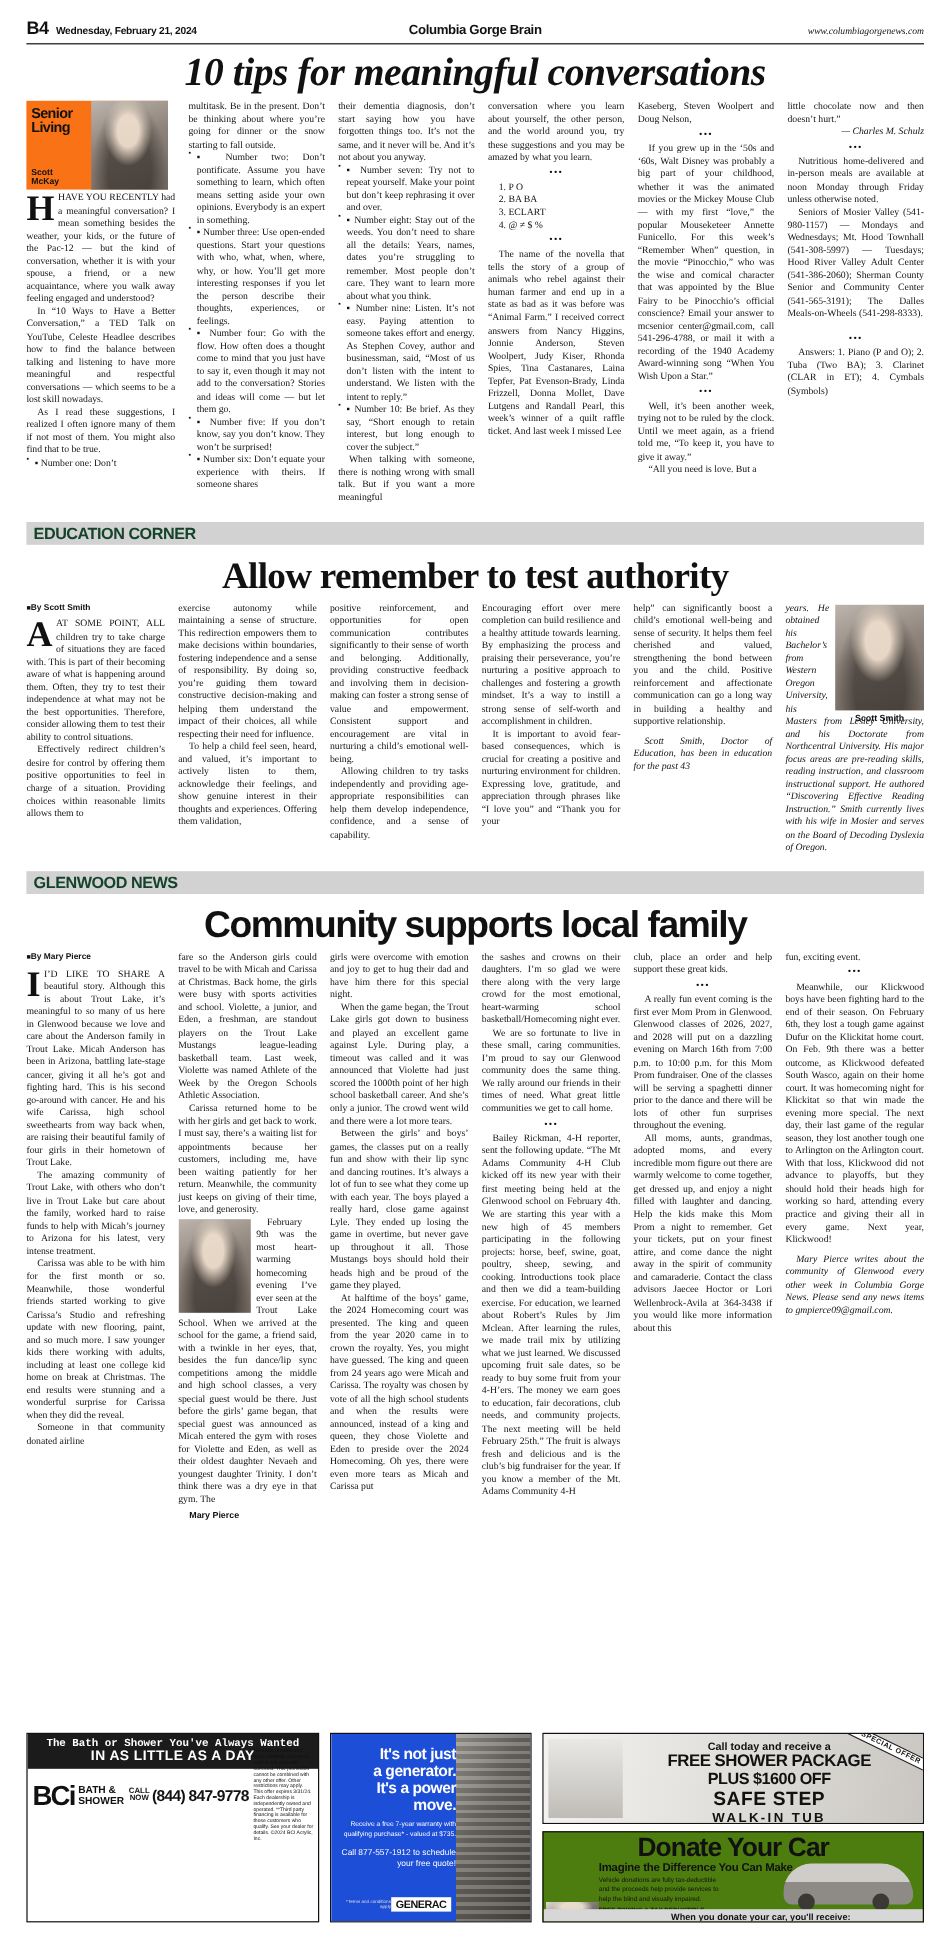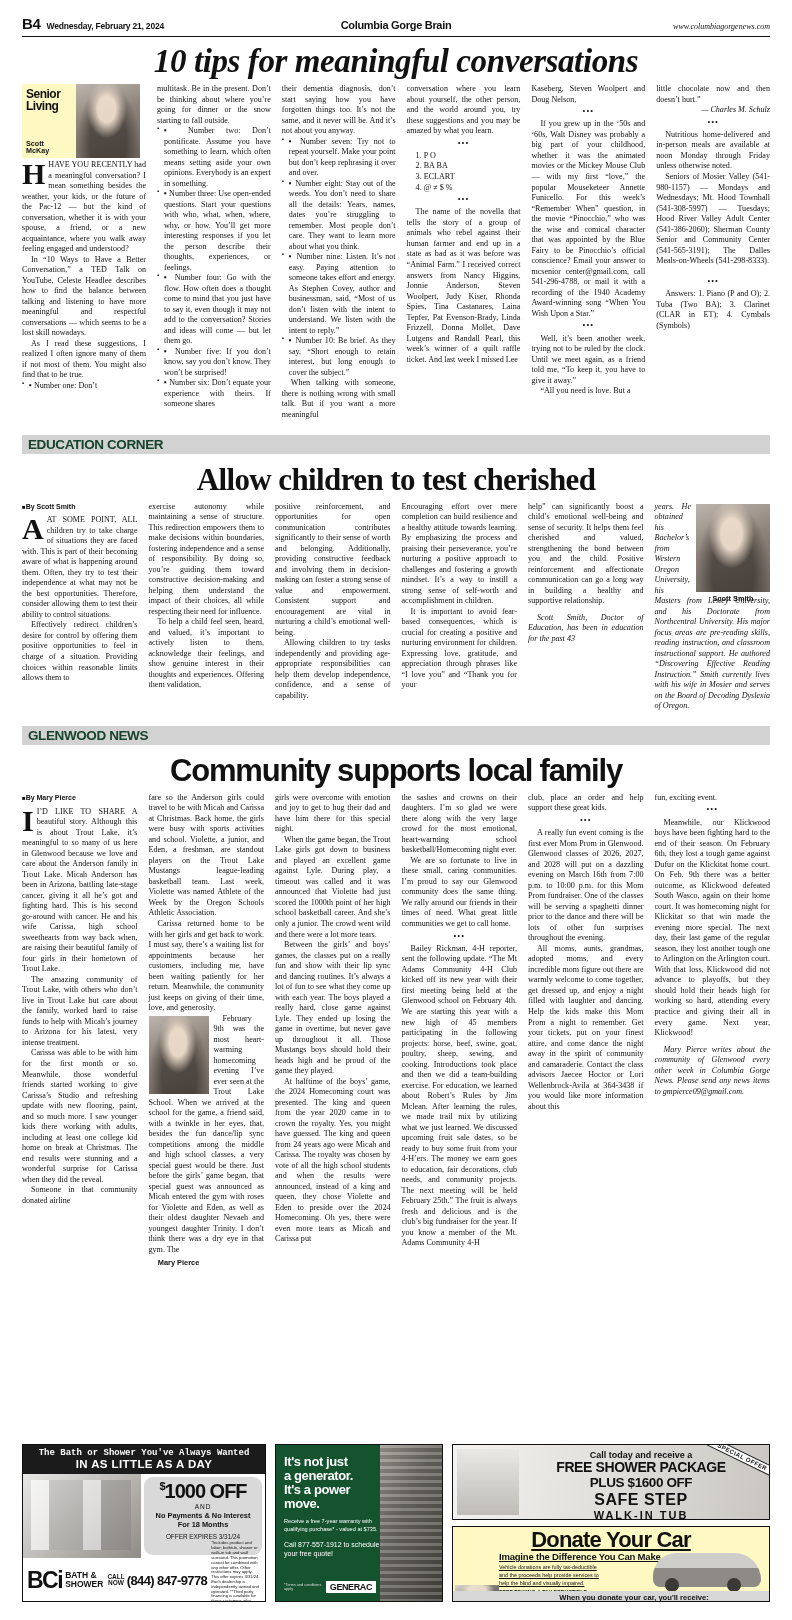--- a/index.html
+++ b/index.html
@@ -45,21 +45,21 @@
   .dropcap { float:left; font-size:30px; line-height:0.82; font-weight:bold; padding:2px 3px 0 0; font-family:"Liberation Serif", serif;}
 
   
   .ph { background:linear-gradient(160deg,#bdb5ad,#8d837b 45%,#6e655e); position:relative; overflow:hidden;}
   .ph::after{content:"";position:absolute;inset:0;background:
      radial-gradient(ellipse at 48% 34%, rgba(238,222,205,.95) 0 19%, rgba(0,0,0,0) 42%),
      radial-gradient(ellipse at 50% 78%, rgba(40,34,30,.55) 0 40%, rgba(0,0,0,0) 70%);}
   .cap { font-family:"Liberation Sans", sans-serif; font-weight:bold; font-size:7.4px; text-align:center; margin-top:2px;}
 
   
-  .flagbox { width:118px; height:74px; background:#fef9c3; display:flex; float:left; margin:0 6px 2px 0;}
+  .flagbox { width:118px; height:74px; background:#f97316; display:flex; float:left; margin:0 6px 2px 0;}
   .flag-txt { width:54px; padding:4px 3px 3px 4px; display:flex; flex-direction:column; }
   .flag-l1 { font-family:"Liberation Sans",sans-serif; font-weight:bold; font-size:12px; line-height:1.0; letter-spacing:-0.5px;}
   .flag-name { font-family:"Liberation Sans",sans-serif; font-weight:bold; font-size:7.2px; margin-top:auto; line-height:1.05;}
   .flag-ph { flex:1; margin:0; }
 
   .eduph { width:74px; height:88px; float:right; margin:2px 0 2px 5px; }
   .maryph { width:60px; height:78px; float:left; margin:2px 5px 2px 0; }
 
   .bio { font-style:italic; }
 
@@ -83,21 +83,21 @@
   .bci-and { font-family:"Liberation Sans",sans-serif; font-size:6.5px; letter-spacing:1px; margin:2px 0;}
   .bci-terms { font-family:"Liberation Sans",sans-serif; font-weight:bold; font-size:7.4px; line-height:1.15;}
   .bci-exp { font-family:"Liberation Sans",sans-serif; font-size:6.4px; margin-top:4px;}
   .bci-foot { display:flex; align-items:center; padding:2px 4px; gap:4px; height:44px;}
   .bci-logo { font-family:"Liberation Sans",sans-serif; font-weight:bold; font-size:23px; letter-spacing:-1.5px;}
   .bci-logo2 { font-family:"Liberation Sans",sans-serif; font-weight:bold; font-size:8.5px; line-height:1.05;}
   .bci-call { font-family:"Liberation Sans",sans-serif; font-weight:bold; font-size:6.5px; line-height:1; text-align:center;}
   .bci-phone { font-family:"Liberation Sans",sans-serif; font-weight:bold; font-size:13px; letter-spacing:-0.6px;}
   .bci-fine { font-size:4.2px; line-height:1.15; font-family:"Liberation Sans",sans-serif; flex:1;}
 
-  .gen-wrap { position:relative; height:100%; background:#14532d; }
+  .gen-wrap { position:relative; height:100%; background:#1d4ed8;text-align:right; }
   .gen-photo { position:absolute; right:0; top:0; bottom:0; width:62px;
      background:linear-gradient(115deg,#9a9790,#6b6862 40%,#45423d);}
   .gen-photo::after{content:"";position:absolute;inset:0;background:
     repeating-linear-gradient(180deg, rgba(255,255,255,.18) 0 3px, rgba(0,0,0,.10) 3px 7px);}
   .gen-txt { position:relative; padding:10px 8px; color:#fff; width:112px;}
   .gen-h { font-family:"Liberation Sans",sans-serif; font-weight:bold; font-size:13px; line-height:1.08; letter-spacing:-0.4px;}
   .gen-p { font-family:"Liberation Sans",sans-serif; font-size:5.6px; line-height:1.35; margin-top:7px;}
   .gen-call { font-family:"Liberation Sans",sans-serif; font-size:7px; line-height:1.3; margin-top:7px;}
   .gen-bar { position:absolute; left:8px; right:66px; bottom:8px; display:flex; align-items:center; justify-content:space-between;}
   .gen-fine { font-size:3.8px; color:#ddd; font-family:"Liberation Sans",sans-serif;}
@@ -109,21 +109,21 @@
       background:linear-gradient(180deg,#e9e8e5,#bfbcb7);}
   .safe-in { position:relative; padding:5px 8px 0 68px; text-align:center;}
   .safe-l1 { font-family:"Liberation Sans",sans-serif; font-weight:bold; font-size:9px;}
   .safe-l2 { font-family:"Liberation Sans",sans-serif; font-weight:bold; font-size:14px; letter-spacing:-0.4px; line-height:1.1;}
   .safe-l3 { font-family:"Liberation Sans",sans-serif; font-weight:bold; font-size:13.5px; letter-spacing:-0.4px;}
   .safe-logo { font-family:"Liberation Sans",sans-serif; font-weight:bold; font-size:16px; letter-spacing:0.5px; margin-top:1px;}
   .safe-sub { font-family:"Liberation Sans",sans-serif; font-weight:bold; font-size:11px; letter-spacing:2px;}
   .ribbon { position:absolute; right:-22px; top:7px; transform:rotate(26deg); background:#fff; border-top:1px solid #222; border-bottom:1px solid #222;
        font-family:"Liberation Sans",sans-serif; font-weight:bold; font-size:6px; padding:1px 22px; letter-spacing:0.5px;}
 
-  .ad-don { flex:1; border:1px solid #111; margin-top:6px; position:relative; overflow:hidden; background:#fef9c3;text-decoration:underline; }
+  .ad-don { flex:1; border:1px solid #111; margin-top:6px; position:relative; overflow:hidden; background:#4d7c0f; }
   .don-h { font-family:"Liberation Sans",sans-serif; font-weight:bold; font-size:22px; text-align:center; letter-spacing:-0.8px; line-height:1; padding-top:2px;}
   .don-sub { font-family:"Liberation Sans",sans-serif; font-weight:bold; font-size:9.5px; padding-left:46px; letter-spacing:-0.2px;}
   .don-body { font-family:"Liberation Sans",sans-serif; font-size:5.4px; line-height:1.45; padding-left:46px; width:150px; margin-top:2px;}
   .don-free { font-family:"Liberation Sans",sans-serif; font-weight:bold; font-size:5.2px; padding-left:46px; margin-top:2px;}
   .don-car { position:absolute; right:8px; top:26px; width:108px; height:34px;
       background:linear-gradient(180deg,#cfcdca 0 45%,#8e8b87 45% 100%); border-radius:26px 30px 8px 8px;}
   .don-car::after{content:"";position:absolute;left:12px;bottom:-5px;width:14px;height:14px;border-radius:50%;background:#3b3936;
       box-shadow:62px 0 0 0 #3b3936;}
   .don-strip { position:absolute; left:0; right:0; top:64px; height:28px; background:#d7d7d7;}
   .don-strip-t { font-family:"Liberation Sans",sans-serif; font-weight:bold; font-size:7.6px; text-align:center; padding-top:2px; padding-left:46px;}
@@ -205,21 +205,21 @@
       <p>Nutritious home-delivered and in-person meals are available at noon Monday through Friday unless otherwise noted.</p>
       <p>Seniors of Mosier Valley (541-980-1157) — Mondays and Wednesdays; Mt. Hood Townhall (541-308-5997) — Tuesdays; Hood River Valley Adult Center (541-386-2060); Sherman County Senior and Community Center (541-565-3191); The Dalles Meals-on-Wheels (541-298-8333).</p>
       <div class="dots" style="margin-top:10px;">•••</div>
       <p>Answers: 1. Piano (P and O); 2. Tuba (Two BA); 3. Clarinet (CLAR in ET); 4. Cymbals (Symbols)</p>
     </div>
   </div>
 
   <div class="sec-bar">
     <span class="sec-bar-label">EDUCATION CORNER</span>
   </div>
-  <h2 class="hl-bold">Allow children to test cherished</h2>
+  <h2 class="hl-bold">Allow remember to test authority</h2>
 
   <div class="cols">
     <div class="col">
       <div class="byline">By Scott Smith</div>
       <p class="noind"><span class="dropcap">A</span><span>AT SOME POINT, ALL children try to take charge of situations they are faced with. This is part of their becoming aware of what is happening around them. Often, they try to test their independence at what may not be the best opportunities. Therefore, consider allowing them to test their ability to control situations.</span></p>
       <p>Effectively redirect children’s desire for control by offering them positive opportunities to feel in charge of a situation. Providing choices within reasonable limits allows them to</p>
     </div>
     <div class="col">
       <p class="noind">exercise autonomy while maintaining a sense of structure. This redirection empowers them to make decisions within boundaries, fostering independence and a sense of responsibility. By doing so, you’re guiding them toward constructive decision-making and helping them understand the impact of their choices, all while respecting their need for influence.</p>
       <p>To help a child feel seen, heard, and valued, it’s important to actively listen to them, acknowledge their feelings, and show genuine interest in their thoughts and experiences. Offering them validation,</p>
@@ -288,30 +288,20 @@
       <p class="bio" style="margin-top:6px;">Mary Pierce writes about the community of Glenwood every other week in Columbia Gorge News. Please send any news items to gmpierce09@gmail.com.</p>
     </div>
   </div>
 
   <div class="ads">
 
     <div class="ad ad-bci">
       <div class="bci-top">
         <div class="bci-t1">The Bath or Shower You've Always Wanted</div>
         <div class="bci-t2">IN AS LITTLE AS A DAY</div>
-      </div>
-      <div class="bci-body">
-        <div class="bci-img"></div>
-        <div class="bci-offer">
-          <div class="bci-price"><sup>$</sup><span>1000 OFF</span></div>
-          <div class="bci-and">AND</div>
-          <div class="bci-terms" style="white-space:pre-line">No Payments &amp; No Interest
-For 18 Months</div>
-          <div class="bci-exp">OFFER EXPIRES 3/31/24</div>
-        </div>
       </div>
       <div class="bci-foot">
         <div style="display:flex;align-items:center;gap:3px;">
           <span class="bci-logo">BCi</span>
           <span class="bci-logo2"><span>BATH &amp;</span><br><span>SHOWER</span></span>
         </div>
         <div style="display:flex;align-items:center;gap:2px;">
           <span class="bci-call" style="white-space:pre-line">CALL
 NOW</span>
           <span class="bci-phone">(844) 847-9778</span>

